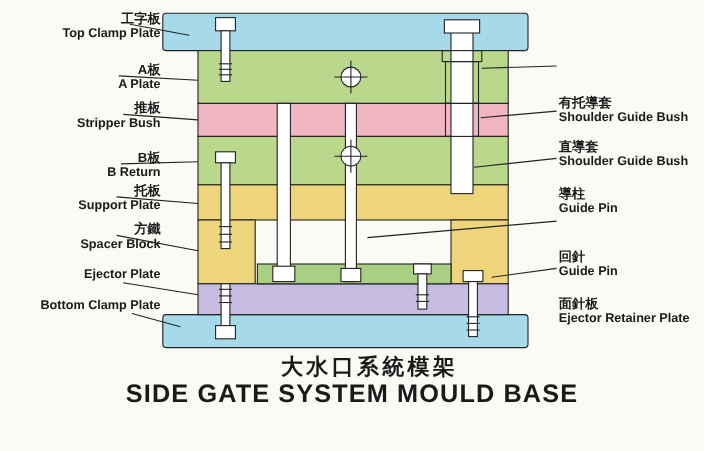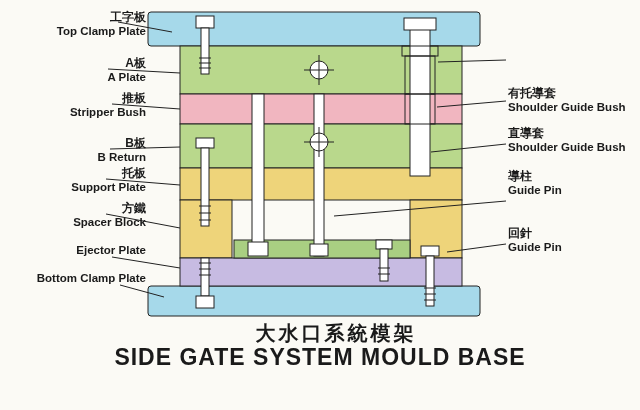--- a/index.html
+++ b/index.html
@@ -145,17 +145,21 @@
     <div class="en">Shoulder Guide Bush</div>
   </div>
   <div class="lbl right" style="top:133px">
     <div class="zh">導柱</div>
     <div class="en">Guide Pin</div>
   </div>
   <div class="lbl right" style="top:190px">
     <div class="zh">回針</div>
     <div class="en">Guide Pin</div>
   </div>
+  <div class="lbl right" style="top:233px">
+    <div class="zh">面針板</div>
+    <div class="en">Ejector Retainer Plate</div>
+  </div>
 
   <div class="title-zh">大水口系統模架</div>
   <div class="title-en">SIDE GATE SYSTEM MOULD BASE</div>
 
 </div>
 
 </body></html>

